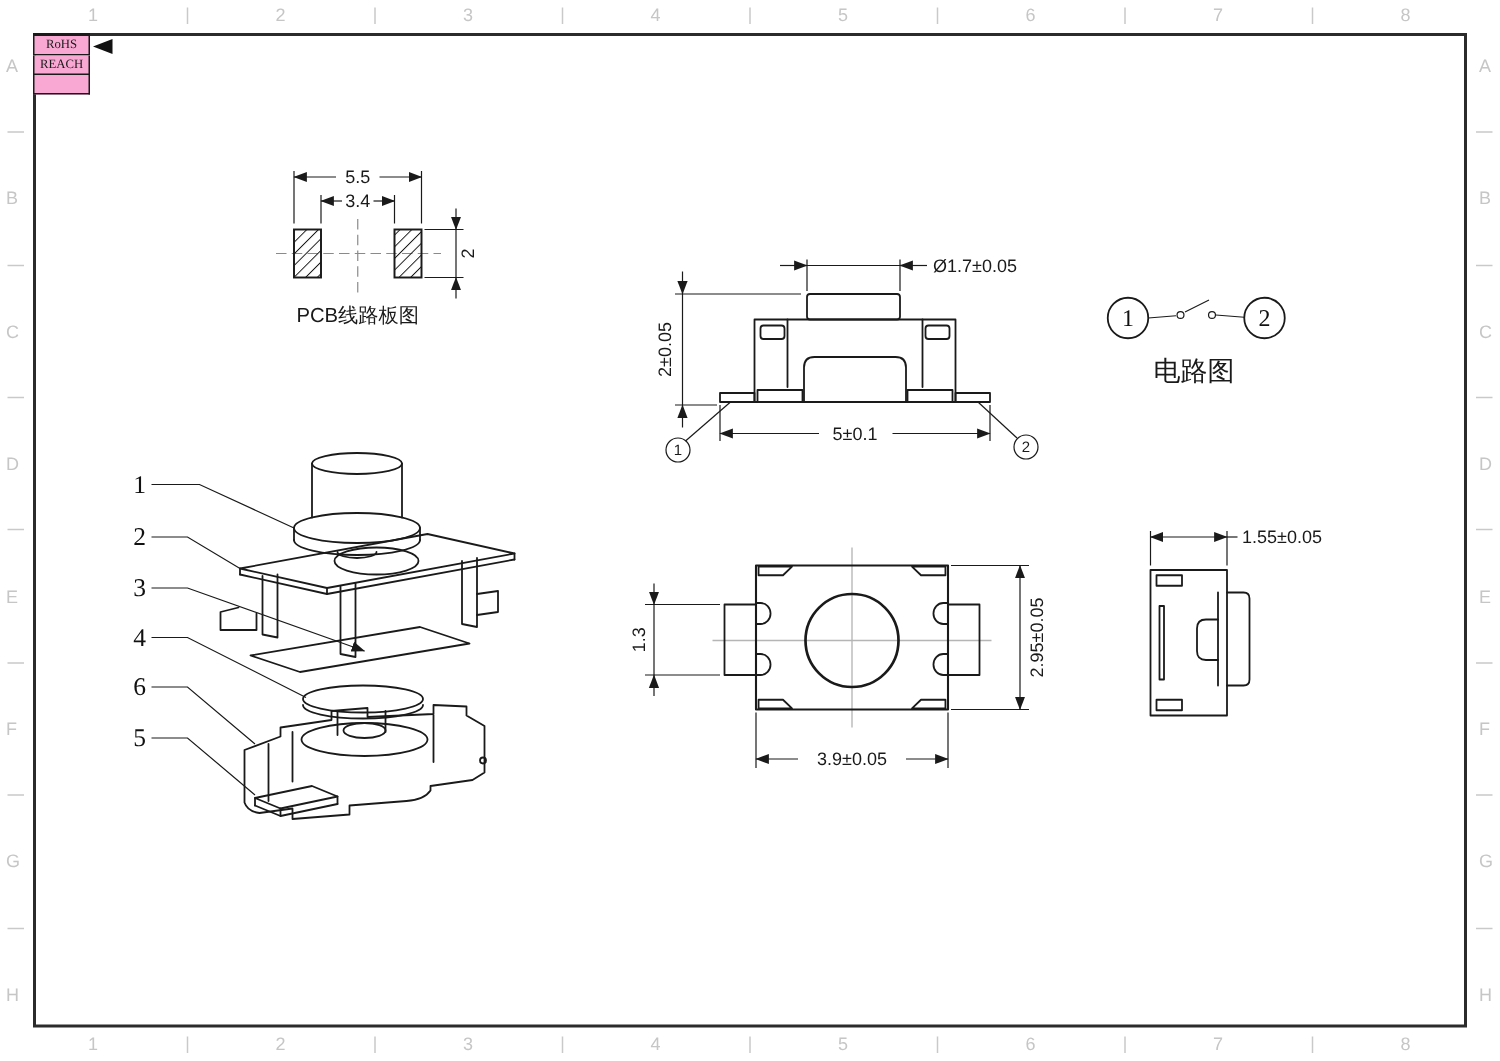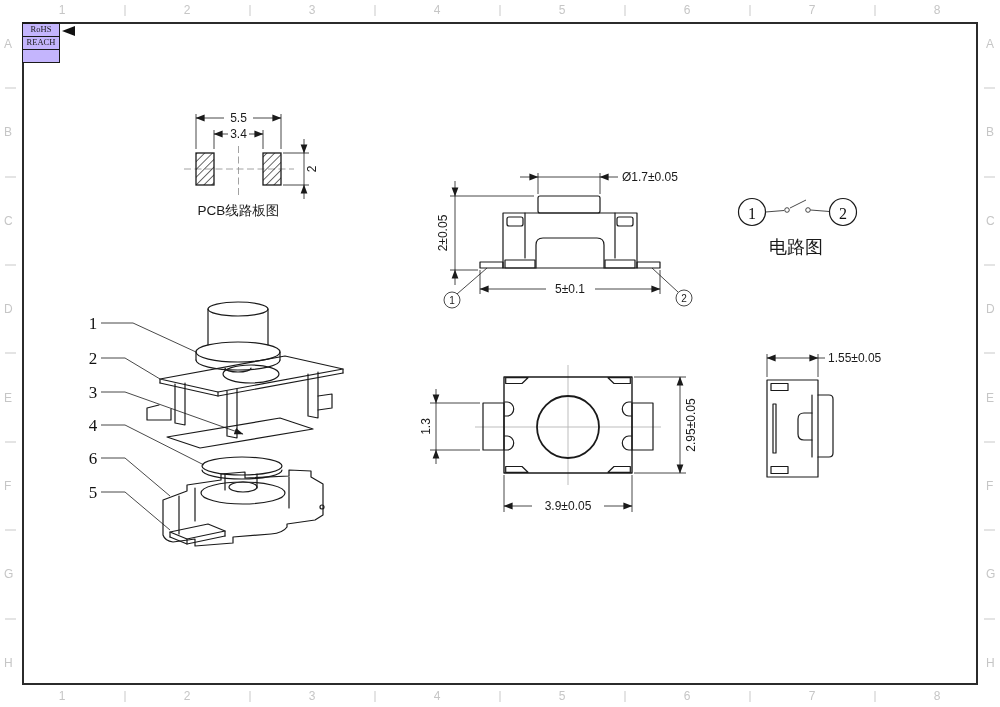--- a/index.html
+++ b/index.html
@@ -6,21 +6,21 @@
   #page{position:relative;width:1000px;height:707px;background:#ffffff;overflow:hidden;
         font-family:"Liberation Sans",sans-serif;}
   #page svg{position:absolute;overflow:visible;}
   .frame{position:absolute;left:22px;top:22px;width:956px;height:663px;
          border:2px solid #2b2b2b;box-sizing:border-box;}
   .grid-num,.grid-letter{position:absolute;color:#c6c6c6;font:12px "Liberation Sans",sans-serif;}
   .grid-num{transform:translateX(-50%);}
   .grid-letter{transform:translateY(-50%);}
   .comp-table{position:absolute;left:22px;top:22px;width:38px;}
   .comp-cell{border:1px solid #1a1a1a;border-top:none;height:12px;line-height:12px;
-             text-align:center;font:8.5px "Liberation Serif",serif;color:#1a1a1a;background:#c4b5fd;}
+             text-align:center;font:8.5px "Liberation Serif",serif;color:#1a1a1a;background:#f9a8d4;}
   .comp-cell:first-child{border-top:2px solid #1a1a1a;}
   .rev-triangle{position:absolute;left:62px;top:26px;width:0;height:0;
                 border-top:5px solid transparent;border-bottom:5px solid transparent;
                 border-right:13px solid #111;}
   
   .ln{stroke:#1a1a1a;stroke-width:1.2;fill:none;stroke-linecap:round;stroke-linejoin:round;}
   .thin{stroke:#1a1a1a;stroke-width:0.8;fill:none;}
   .dim{stroke:#1a1a1a;stroke-width:0.8;fill:none;}
   .cl{stroke:#8a8a8a;stroke-width:0.8;fill:none;stroke-dasharray:7 3.5;}
   .clsolid{stroke:#b5b5b5;stroke-width:0.9;fill:none;}

